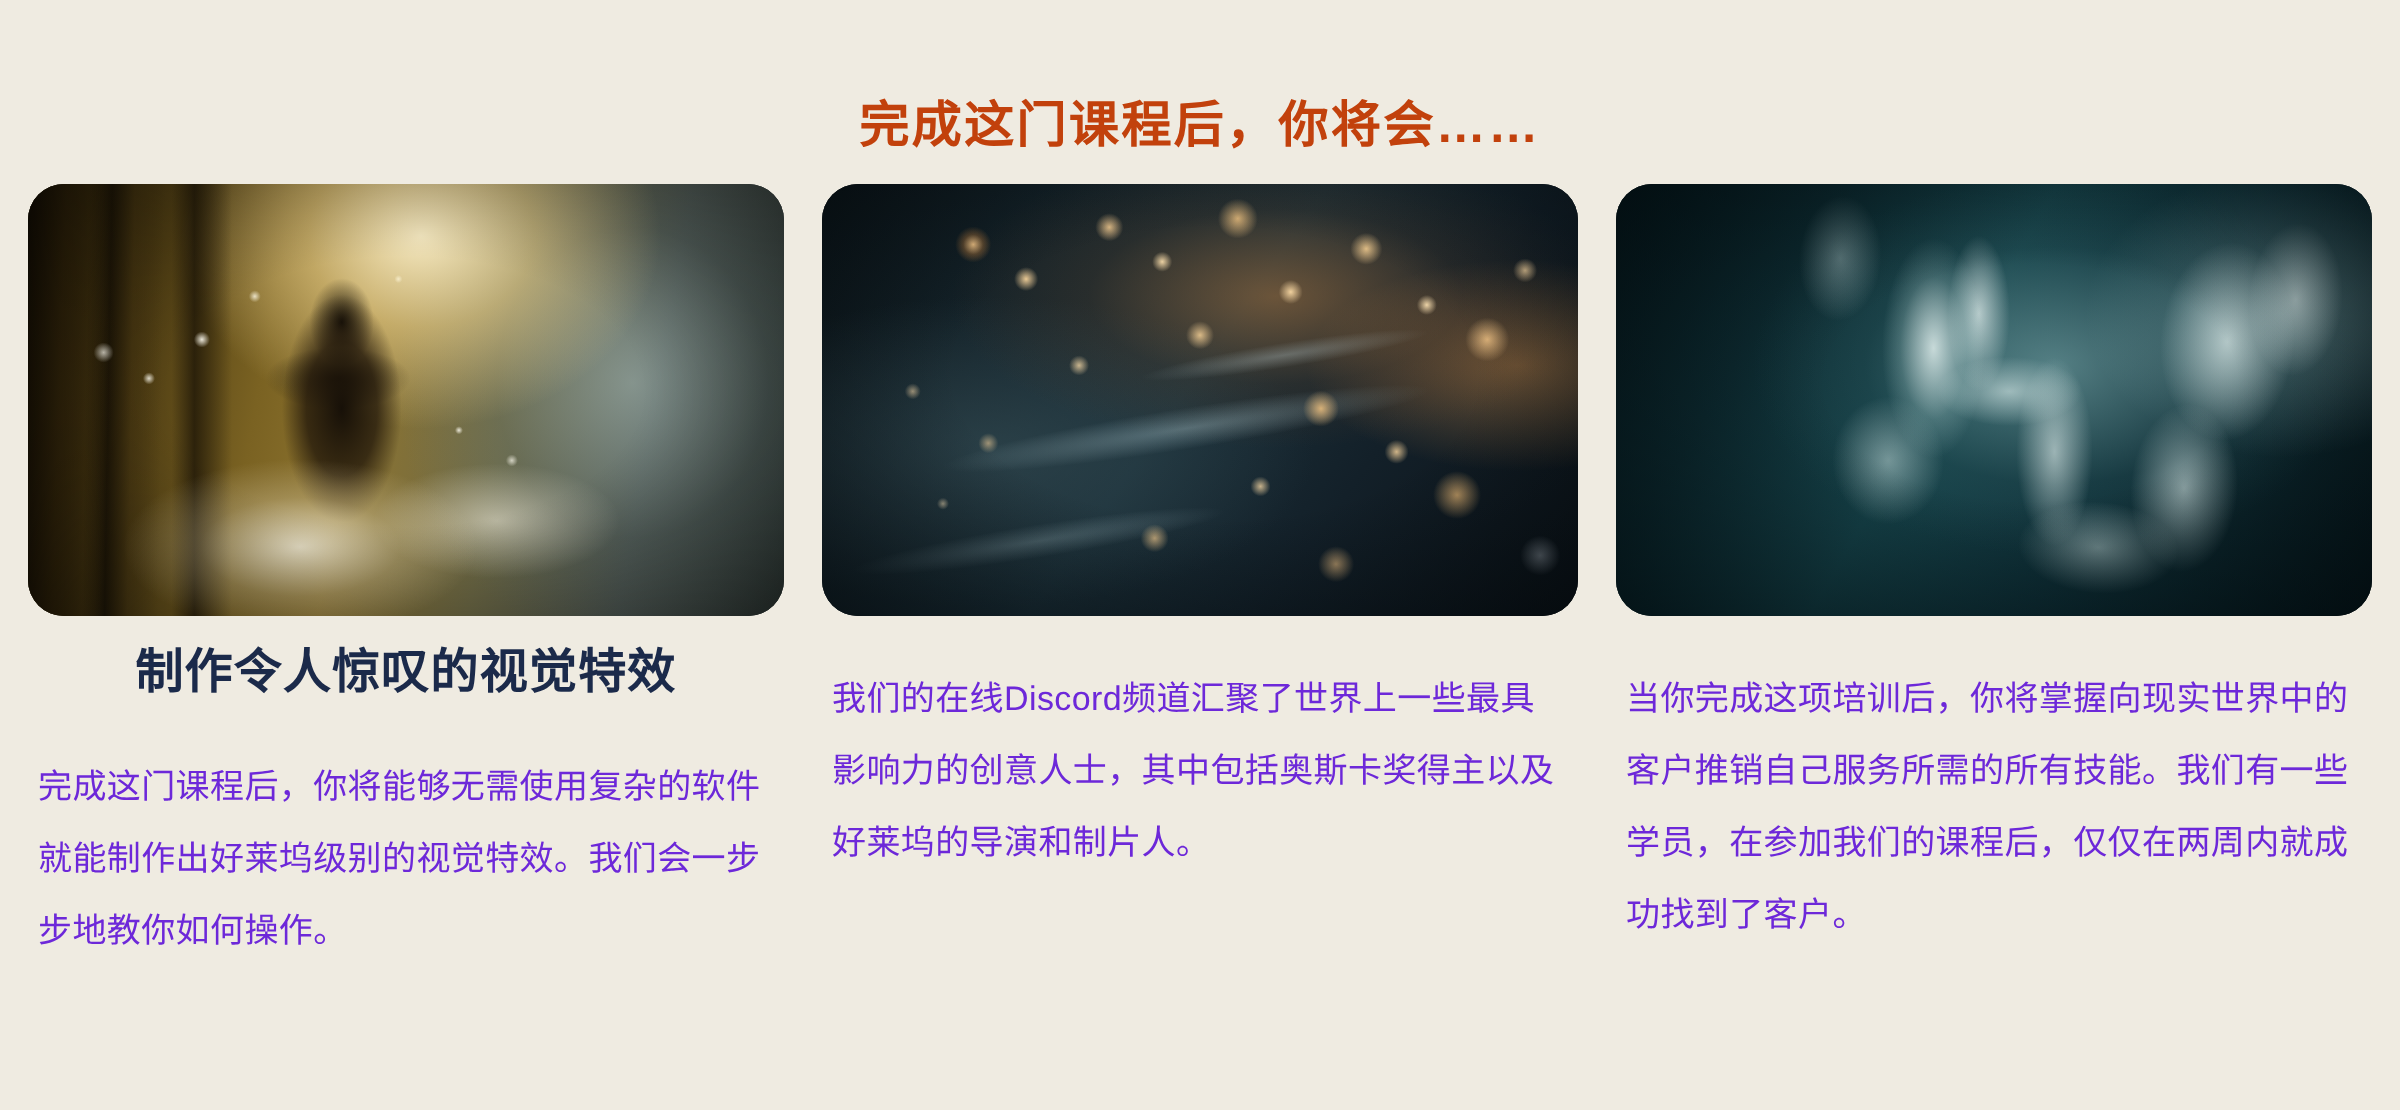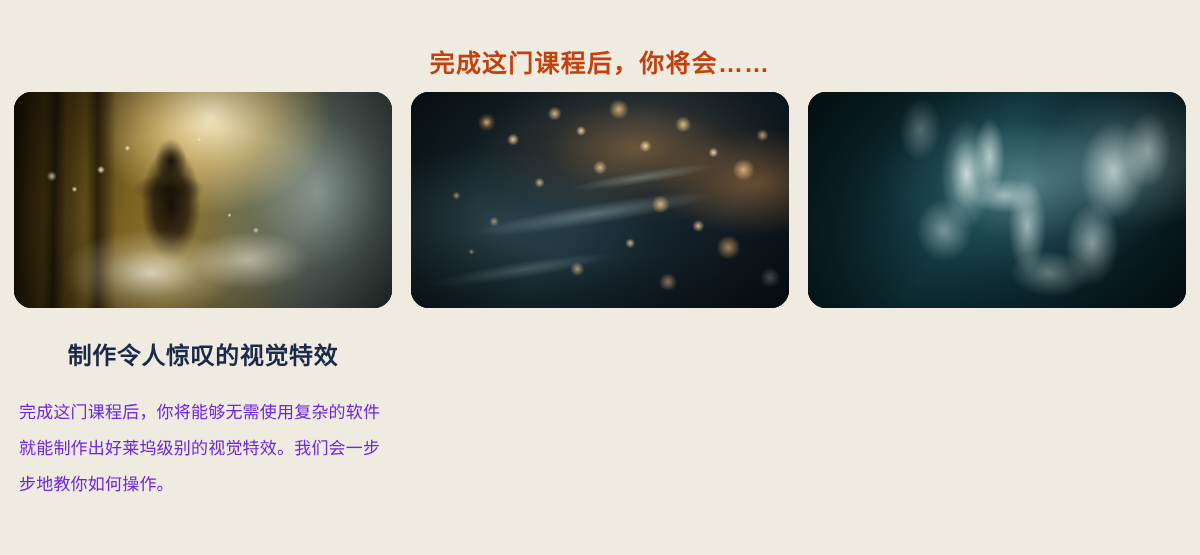--- a/index.html
+++ b/index.html
@@ -175,21 +175,21 @@
       radial-gradient(ellipse 12% 12% at 64% 80%, rgba(214,236,234,.5) 0%, rgba(180,214,212,0) 82%),
       radial-gradient(ellipse 6% 16% at 30% 22%, rgba(206,230,230,.42) 0%, rgba(180,214,212,0) 84%);
     transform: rotate(4deg) scale(1.08);
   }
   .t3-vig {
     background: radial-gradient(ellipse 80% 80% at 55% 46%, rgba(0,0,0,0) 34%, rgba(1,10,13,.78) 100%);
   }
 
   
   .card-title {
-    margin-top: 34px;
+    margin-top: 15px;
     font-size: 24px;
     font-weight: 700;
     letter-spacing: .6px;
     color: #1b2a4a;
     text-align: center;
     line-height: 1.2;
     white-space: nowrap;
   }
   .card-body {
     margin-top: 24px;
@@ -221,25 +221,27 @@
       <p class="card-body">完成这门课程后，你将能够无需使用复杂的软件就能制作出好莱坞级别的视觉特效。我们会一步步地教你如何操作。</p>
     </div>
 
     <div class="card">
       <div class="thumb">
         <div class="layer t2-base"></div>
         <div class="layer t2-wisps"></div>
         <div class="layer t2-bokeh"></div>
         <div class="layer t2-vig"></div>
       </div>
+      <p class="card-body">我们的在线Discord频道汇聚了世界上一些最具影响力的创意人士，其中包括奥斯卡奖得主以及好莱坞的导演和制片人。</p>
     </div>
 
     <div class="card">
       <div class="thumb">
         <div class="layer t3-base"></div>
         <div class="layer t3-smokeA"></div>
         <div class="layer t3-smokeB"></div>
         <div class="layer t3-vig"></div>
       </div>
+      <p class="card-body">当你完成这项培训后，你将掌握向现实世界中的客户推销自己服务所需的所有技能。我们有一些学员，在参加我们的课程后，仅仅在两周内就成功找到了客户。</p>
     </div>
 
   </div>
 </div>
 
 </body></html>

